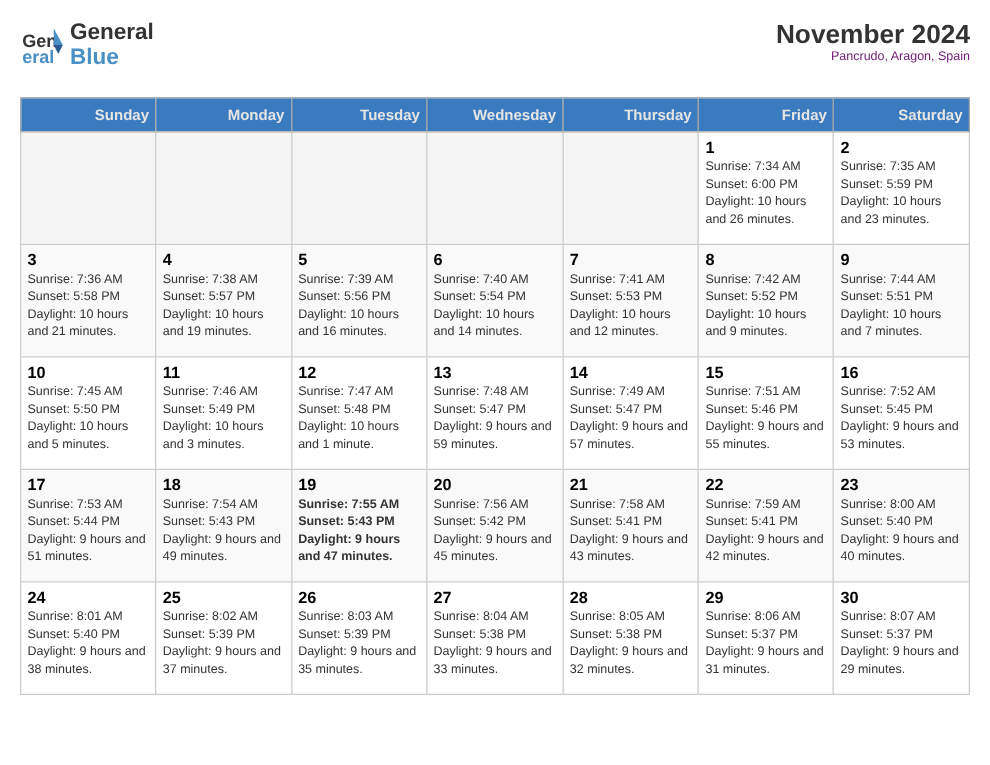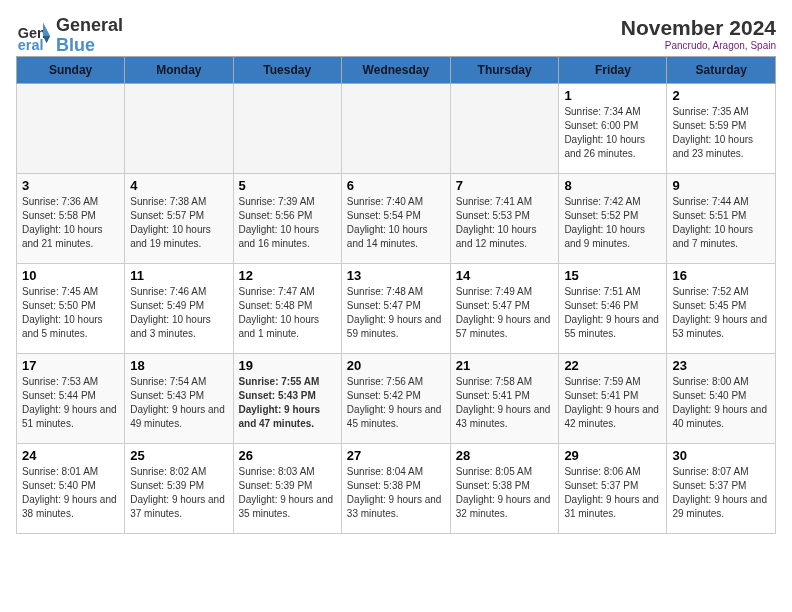--- a/index.html
+++ b/index.html
@@ -7,21 +7,21 @@
       font-family: Arial, sans-serif;
       background: #fff;
       width: 792px;
       min-height: 612px;
       padding: 16px;
     }
     .header {
       display: flex;
       justify-content: space-between;
       align-items: flex-start;
-      margin-bottom: 0;
+      margin-bottom: 22px;
     }
     .logo {
       display: flex;
       align-items: center;
     }
     .logo-text {
       font-size: 18px;
       font-weight: bold;
       color: #333;
       line-height: 1.1;
@@ -46,22 +46,22 @@
       font-size: 10px;
       color: #701a75;
     }
     .calendar {
       width: 100%;
       border-collapse: collapse;
       font-size: 11px;
     }
     .calendar th {
       background-color: #3a7abf;
-      color: #0f172a;
-      text-align: center;
+      color: #e5e5e5;
+      text-align: right;
       padding: 6px 5px;
       font-size: 12px;
       border: 1px solid #aaa;
     }
     .calendar td {
       vertical-align: top;
       border: 1px solid #ccc;
       padding: 4px 5px;
       width: 110px;
       height: 90px;

